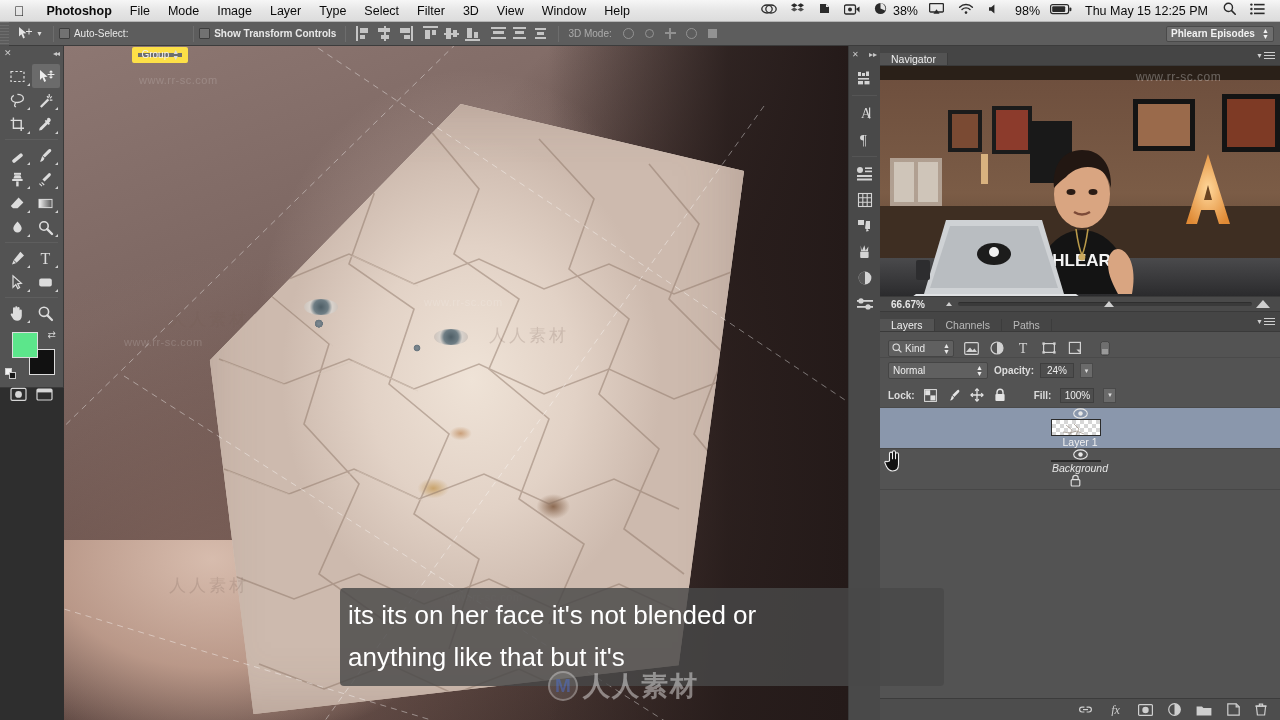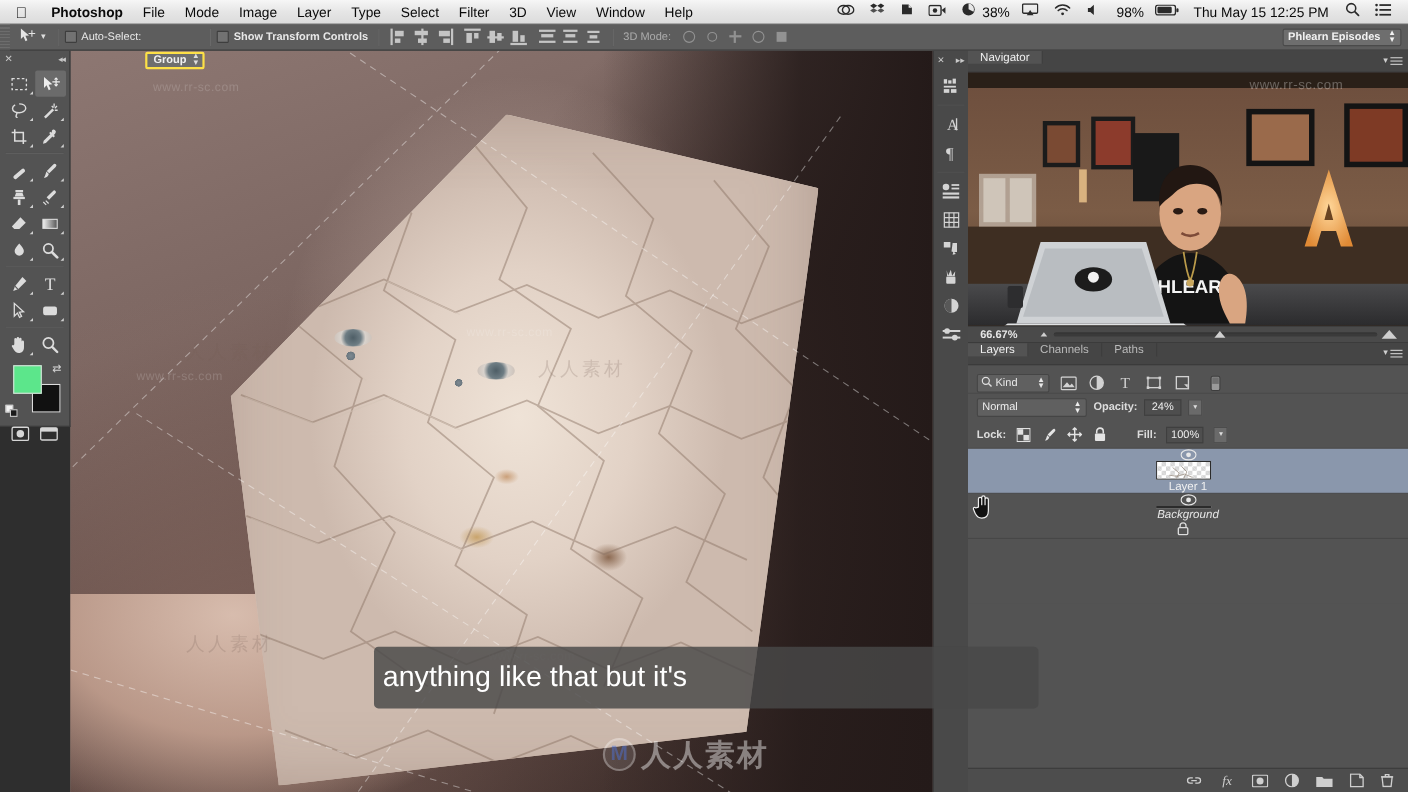--- a/index.html
+++ b/index.html
@@ -41,23 +41,23 @@
   }
   .grip { width: 9px; height: 24px;
           background: repeating-linear-gradient(to bottom, #777 0 1px, #5d5d5d 1px 3px);
           opacity: .6; }
   .ob-tool { display: flex; align-items: center; gap: 3px; padding: 0 5px 0 7px; }
   .ob-sep { width: 1px; height: 16px; background: #4a4a4a; margin: 0 5px; border-right: 1px solid #6d6d6d; }
   .ob-check { width: 11px; height: 11px; background: #727272; border: 1px solid #3e3e3e; border-radius: 1px; }
   .ob-label { padding: 0 4px; white-space: nowrap; }
   .ob-select {
     height: 16px; min-width: 54px; background: #6e6e6e;
-    border: 2px solid #fde047; border-radius: 2px;
+    border: 6px solid #fde047; border-radius: 2px;
     display: flex; align-items: center; padding: 0 3px;
-    font-size: 10px; color: #f0f0f0; font-weight: bold; margin-top: 42px;
+    font-size: 10px; color: #f0f0f0; font-weight: normal; margin-top: 42px;
   }
   .ob-select span.lbl { flex: 1; text-align: center; }
   .ob-select .arrows { font-size: 7px; line-height: 6px; color: #ddd; padding-left: 3px; }
   .ob-icons { display: flex; align-items: center; gap: 4px; padding: 0 4px; }
   .align-ico { width: 17px; height: 17px; position: relative; opacity: .85; }
   .align-ico i { position: absolute; background: #d8d8d8; display: block; }
   .ob-right {
     margin-left: auto; display: flex; align-items: center; padding-right: 6px; justify-content: center;
   }
   .ws-select {
@@ -176,21 +176,21 @@
              padding: 0 3px; color: #c9c9c9; font-size: 8px; }
   .ds-group { padding: 3px 0; }
   .ds-cell { height: 26px; display: flex; align-items: center; justify-content: center; }
   .ds-div { height: 1px; background: #3e3e3e; border-bottom: 1px solid #555; margin: 1px 3px; }
 
   .rightpanel {
     position: absolute; left: 880px; top: 46px; width: 400px; height: 674px;
     background: #535353; z-index: 40;
   }
   .panel-tabbar {
-    height: 20px; background: #454545; display: flex; align-items: flex-start;
+    height: 20px; background: #454545; display: flex; align-items: flex-end;
     border-bottom: 1px solid #3a3a3a; position: relative;
   }
   .ptab {
     padding: 0 11px; display: flex; align-items: center;
     font-size: 10.5px; color: #b9b9b9; border-right: 1px solid #3c3c3c;
   }
   .ptab.active { background: #535353; color: #efefef; }
   .panel-menu {
     position: absolute; right: 5px; top: 4px; color: #cfcfcf; font-size: 10px;
     display: flex; align-items: center; gap: 1px;
@@ -516,20 +516,21 @@
     <div class="wm" style="left:75px;top:28px">www.rr-sc.com</div>
     <div class="wm" style="left:360px;top:250px">www.rr-sc.com</div>
     <div class="wm" style="left:60px;top:290px">www.rr-sc.com</div>
     <div class="wm" style="left:380px;top:545px">www.rr-sc.com</div>
     <div class="wm wm-cn" style="left:105px;top:262px">人人素材</div>
     <div class="wm wm-cn" style="left:425px;top:278px">人人素材</div>
     <div class="wm wm-cn" style="left:105px;top:528px">人人素材</div>
   </div>
 
   <div class="subtitle">
+    <div>its its on her face it's not blended or</div>
     <div>anything like that but it's</div>
   </div>
 
   <div class="logo-wm">
     <div class="mark">M</div>
     <div class="cn">人人素材</div>
   </div>
 
   <div class="toolpanel">
     <div class="tp-head">

